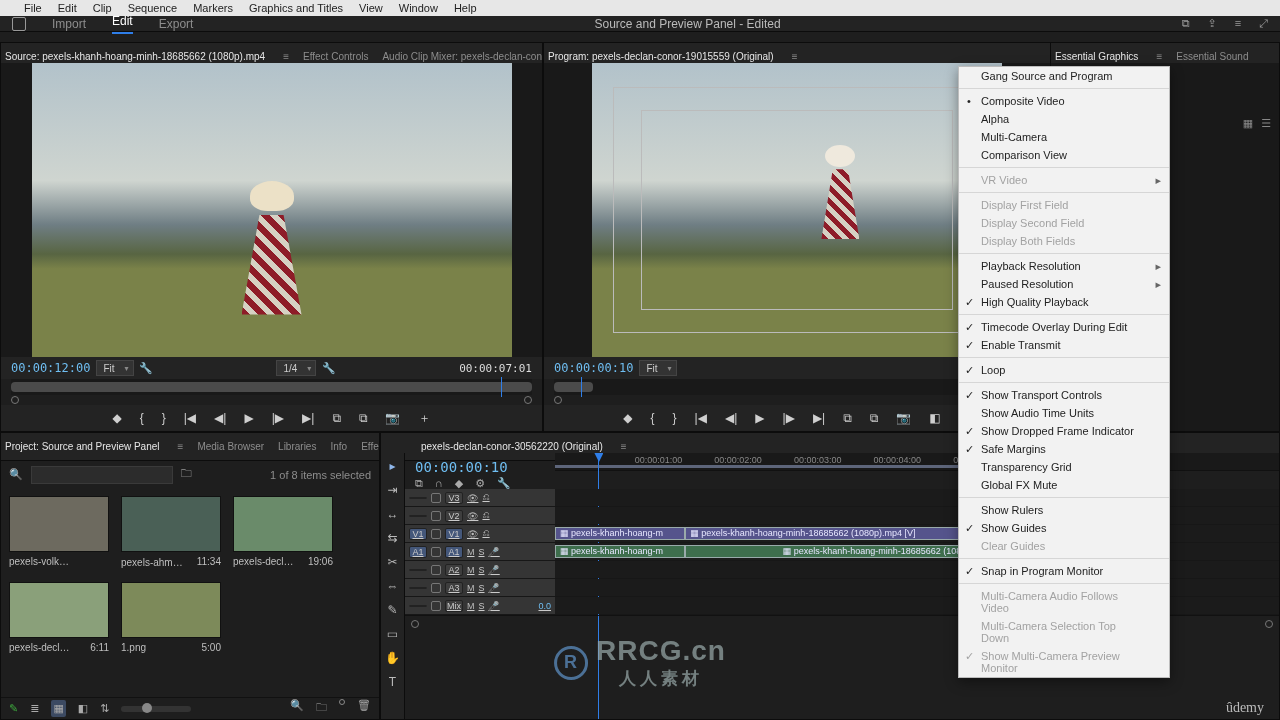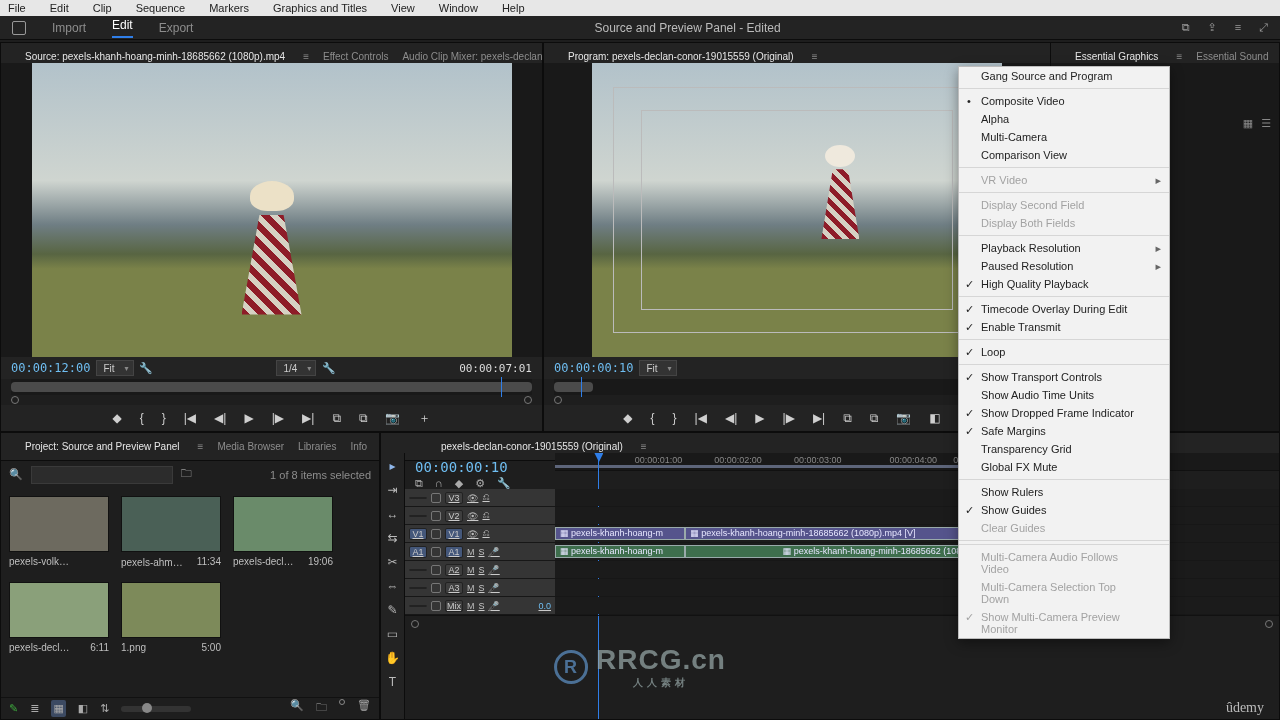--- a/index.html
+++ b/index.html
@@ -16,36 +16,36 @@
     --menu-disabled:#a2a2a2;
     --menu-hi:#e7eefb;
     --clip-video:#55548c;
     --clip-audio:#3e6e4d;
     --track-head:#353535;
     --track-head2:#2b2b2b;
   }
   *{box-sizing:border-box;font-family:-apple-system,BlinkMacSystemFont,"Segoe UI",Arial,sans-serif;}
   body{margin:0;background:var(--bg);color:var(--text);font-size:11px;width:1280px;height:720px;overflow:hidden;position:relative;}
   
-  .menubar{height:16px;background:#e7e7e7;color:#222;display:flex;gap:24px;padding:0 8px;align-items:center;font-size:11px;}
+  .menubar{height:16px;background:#e7e7e7;color:#222;display:flex;gap:16px;padding:0 24px;align-items:center;font-size:11px;}
   .menubar span{cursor:pointer;}
   
-  .wsbar{height:24px;background:var(--panel);border-bottom:1px solid var(--border);display:flex;align-items:center;padding:0 12px;gap:26px;color:var(--text-dim);font-size:12px;}
+  .wsbar{height:16px;background:var(--panel);border-bottom:1px solid var(--border);display:flex;align-items:center;padding:0 12px;gap:26px;color:var(--text-dim);font-size:12px;}
   .wsbar .home{width:14px;height:14px;border:1px solid #999;border-radius:2px;}
   .wsbar .wsname{margin-left:auto;margin-right:auto;color:#bbb;}
   .wsbar .ricons{display:flex;gap:18px;color:#999;}
   .wsbar .ricons span{cursor:pointer;}
   .wsbar .active{color:#fff;border-bottom:2px solid var(--blue);padding-bottom:4px;}
   
   .grid{position:absolute;top:42px;left:0;right:0;bottom:0;display:grid;
         grid-template-columns: 543px 1fr;
         grid-template-rows: 390px 1fr;}
   .cell{border:1px solid var(--border);position:relative;overflow:hidden;}
   
-  .tabs{height:28px;background:var(--panel);border-bottom:1px solid var(--border);display:flex;align-items:center;padding:0 24px;color:var(--text-dim);font-size:10px;gap:14px;}
+  .tabs{height:28px;background:var(--panel);border-bottom:1px solid var(--border);display:flex;align-items:center;padding:0 4px;color:var(--text-dim);font-size:10px;gap:14px;}
   .tabs .tab{white-space:nowrap;}
   .tabs .tab.active{color:#e6e6e6;}
   .tabs .tripleline{margin-left:4px;font-size:10px;color:#888;}
   
   .monitorbody{position:absolute;top:20px;left:0;right:0;bottom:0;display:flex;flex-direction:column;}
   .vidframe{flex:1;display:flex;align-items:center;justify-content:center;background:var(--panel-dark);}
   .vid{height:100%;width:auto;background:linear-gradient(to bottom,#b2c2ca 0%,#cfd5d0 40%,#6f7e84 55%,#586542 65%,#7a8249 70%,#7a8249 100%);position:relative;}
   .vid.aspect{width:480px;}
   .vid2{width:410px;}
   .person{position:absolute;left:50%;top:40%;transform:translateX(-50%);width:72px;height:170px;}
@@ -335,21 +335,21 @@
         <span class="ic">🗀</span>
         <span style="width:6px;height:6px;border-radius:50%;border:1px solid #888"></span>
         <span class="ic">🗑</span>
       </span>
     </div>
   </div>
 
   <div class="cell" style="grid-column:1 / span 2;grid-row:2;margin-left:380px">
     <div class="tabs">
       <span style="width:22px"></span>
-      <span class="tab active">pexels-declan-conor-19015559 (Original)</span>
+      <span class="tab active">pexels-declan-conor-30562220 (Original)</span>
       <span class="tripleline">≡</span>
     </div>
     <div class="tlwrap">
       <div class="toolcol">
         <span style="color:#8fb7ea">▸</span>
         <span>⇥</span>
         <span>↔</span>
         <span>⇆</span>
         <span>✂</span>
         <span>⇔</span>
@@ -370,21 +370,21 @@
               <span>🔧</span>
             </div>
           </div>
           <div class="ruler" id="ruler" style="flex:1;margin-left:0">
             <div class="active" style="left:0;width:75%"></div>
             <div class="head" style="left:6%"></div>
           <span class="tick" style="left: 0%;"></span>
               <span class="tick" style="left: 11%;">00:00:01:00</span>
               <span class="tick" style="left: 22%;">00:00:02:00</span>
               <span class="tick" style="left: 33%;">00:00:03:00</span>
-              <span class="tick" style="left: 44%; margin-left: 16px;">00:00:04:00</span>
+              <span class="tick" style="left: 44%;">00:00:04:00</span>
               <span class="tick" style="left: 55%;">00:00:05:00</span>
               <span class="tick" style="left: 66%;">00:00:06:00</span>
               <span class="tick" style="left: 77%;">00:00:07:00</span>
             </div>
         </div>
         <div class="tracks" id="tracks">
             <div class="track">
               <div class="trackhead">
                 <span class="lbl "></span>
                 <span class="lock"></span>
@@ -479,20 +479,21 @@
 <div class="ctxmenu" id="ctxmenu">
     <div class="it">Gang Source and Program</div>
     <div class="sep"></div>
     <div class="it dot">Composite Video</div>
     <div class="it">Alpha</div>
     <div class="it">Multi-Camera</div>
     <div class="it">Comparison View</div>
     <div class="sep"></div>
     <div class="it dis sub">VR Video</div>
     <div class="sep"></div>
+    <div class="it dis">Display First Field</div>
     <div class="it dis">Display Second Field</div>
     <div class="it dis">Display Both Fields</div>
     <div class="sep"></div>
     <div class="it sub">Playback Resolution</div>
     <div class="it sub">Paused Resolution</div>
     <div class="it chk">High Quality Playback</div>
     <div class="sep"></div>
     <div class="it chk">Timecode Overlay During Edit</div>
     <div class="it chk">Enable Transmit</div>
     <div class="sep"></div>
@@ -502,23 +503,24 @@
     <div class="it">Show Audio Time Units</div>
     <div class="it chk">Show Dropped Frame Indicator</div>
     <div class="it chk">Safe Margins</div>
     <div class="it">Transparency Grid</div>
     <div class="it">Global FX Mute</div>
     <div class="sep"></div>
     <div class="it">Show Rulers</div>
     <div class="it chk">Show Guides</div>
     <div class="it dis">Clear Guides</div>
     <div class="sep"></div>
+    <div class="it chk">Snap in Program Monitor</div>
     <div class="sep"></div>
     <div class="it dis">Multi-Camera Audio Follows Video</div>
     <div class="it dis">Multi-Camera Selection Top Down</div>
     <div class="it dis chk">Show Multi-Camera Preview Monitor</div>
   </div>
 
 <div class="wm">
   <span class="logo">R</span>
-  <span><span>RRCG.cn</span><div style="font-size:10px;text-align:center;letter-spacing:4px">人人素材</div></span>
+  <span><span>RRCG.cn</span><div style="font-size:17px;text-align:center;letter-spacing:4px">人人素材</div></span>
 </div>
 <div class="udemy">ûdemy</div>
 
 </body></html>

